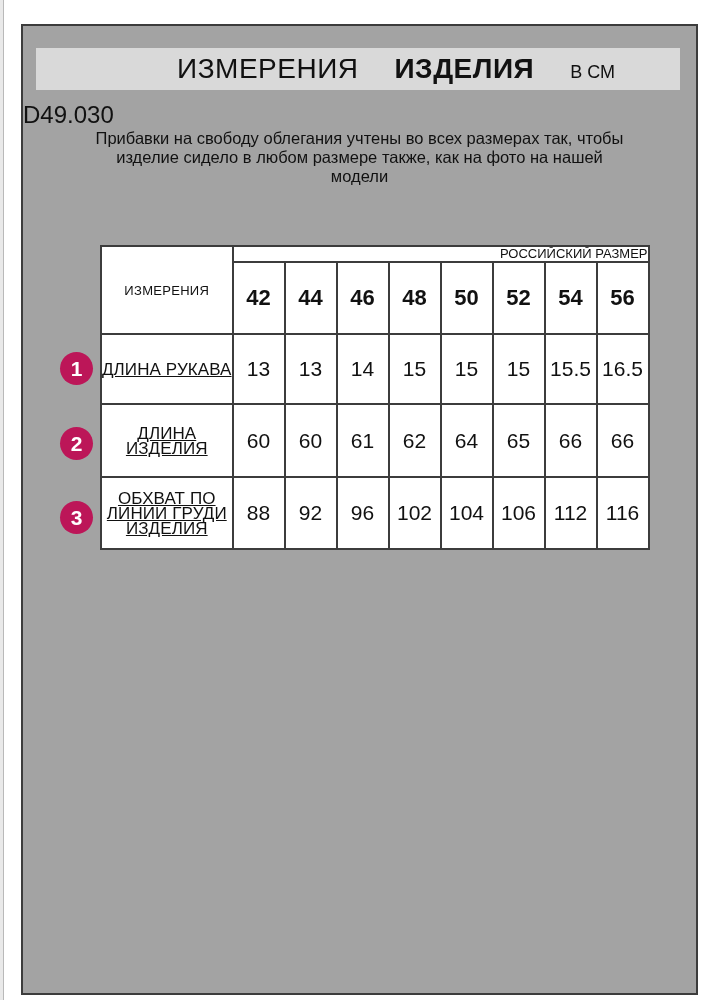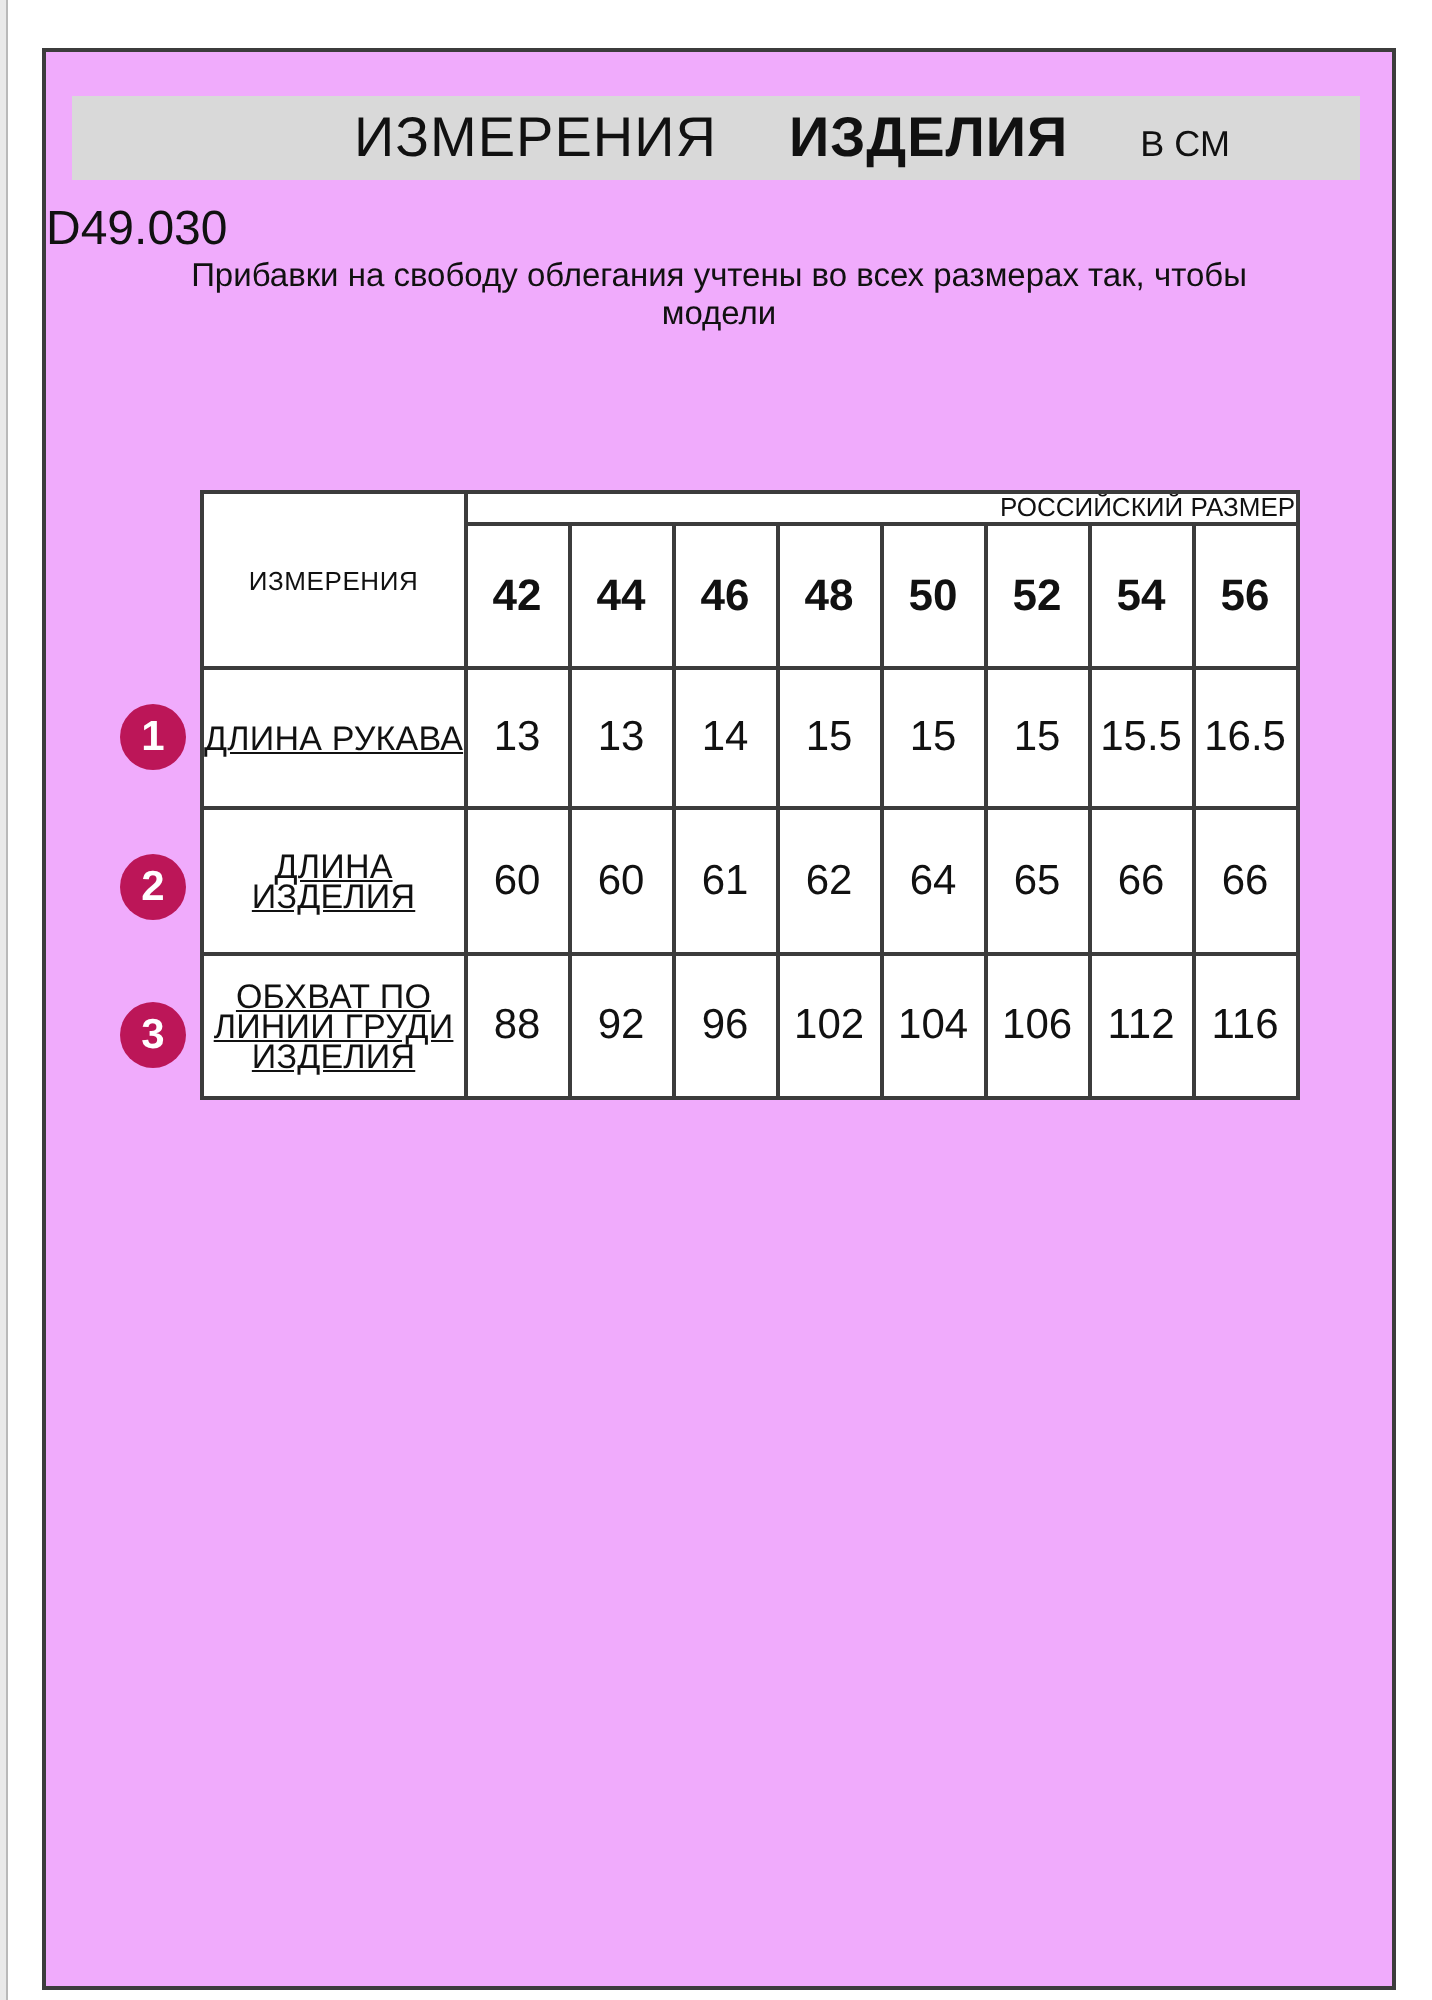--- a/index.html
+++ b/index.html
@@ -4,21 +4,21 @@
 <style>
   html,body{margin:0;padding:0;background:#ffffff;}
   .canvas{
     position:relative;width:716px;height:1000px;background:#ffffff;
     font-family:"Liberation Sans",sans-serif;color:#111111;overflow:hidden;
   }
   .scan-edge{position:absolute;left:0;top:0;width:3px;height:1000px;
     background:#e9e9e9;border-right:1px solid #b9b9b9;}
   .page-frame{
     position:absolute;left:21px;top:24px;width:677px;height:971px;
-    box-sizing:border-box;border:2px solid #3c3c3c;background:#f0abfc;
+    box-sizing:border-box;border:2px solid #3c3c3c;background:#a3a3a3;
   }
   .title-band{
     position:absolute;left:13px;top:22px;width:644px;height:42px;
     background:#d9d9d9;display:flex;align-items:center;justify-content:center;
     gap:36px;box-sizing:border-box;padding-left:76px;
   }
   .t-reg{font-size:28px;font-weight:normal;letter-spacing:.5px;white-space:nowrap;}
   .t-bold{font-size:28px;font-weight:bold;letter-spacing:.5px;white-space:nowrap;}
   .t-units{font-size:18px;font-weight:normal;position:relative;top:3px;white-space:nowrap;}
   .article{
@@ -71,20 +71,21 @@
     <div class="title-band" style="background: rgb(217, 217, 217);">
       <span class="t-reg">ИЗМЕРЕНИЯ</span>
       <span class="t-bold">ИЗДЕЛИЯ</span>
       <span class="t-units">В СМ</span>
     </div>
 
     <div class="article">D49.030</div>
 
     <div class="intro">
       <div>Прибавки на свободу облегания учтены во всех размерах так, чтобы</div>
+      <div>изделие сидело в любом размере также, как на фото на нашей</div>
       <div>модели</div>
     </div>
 
     <div class="markers" id="markers">
         <div class="marker" style="background: rgb(188, 22, 88);">1</div>
         <div class="marker" style="background: rgb(188, 22, 88);">2</div>
         <div class="marker" style="background: rgb(188, 22, 88);">3</div>
       </div>
 
     <table class="size-table" id="size-table">

